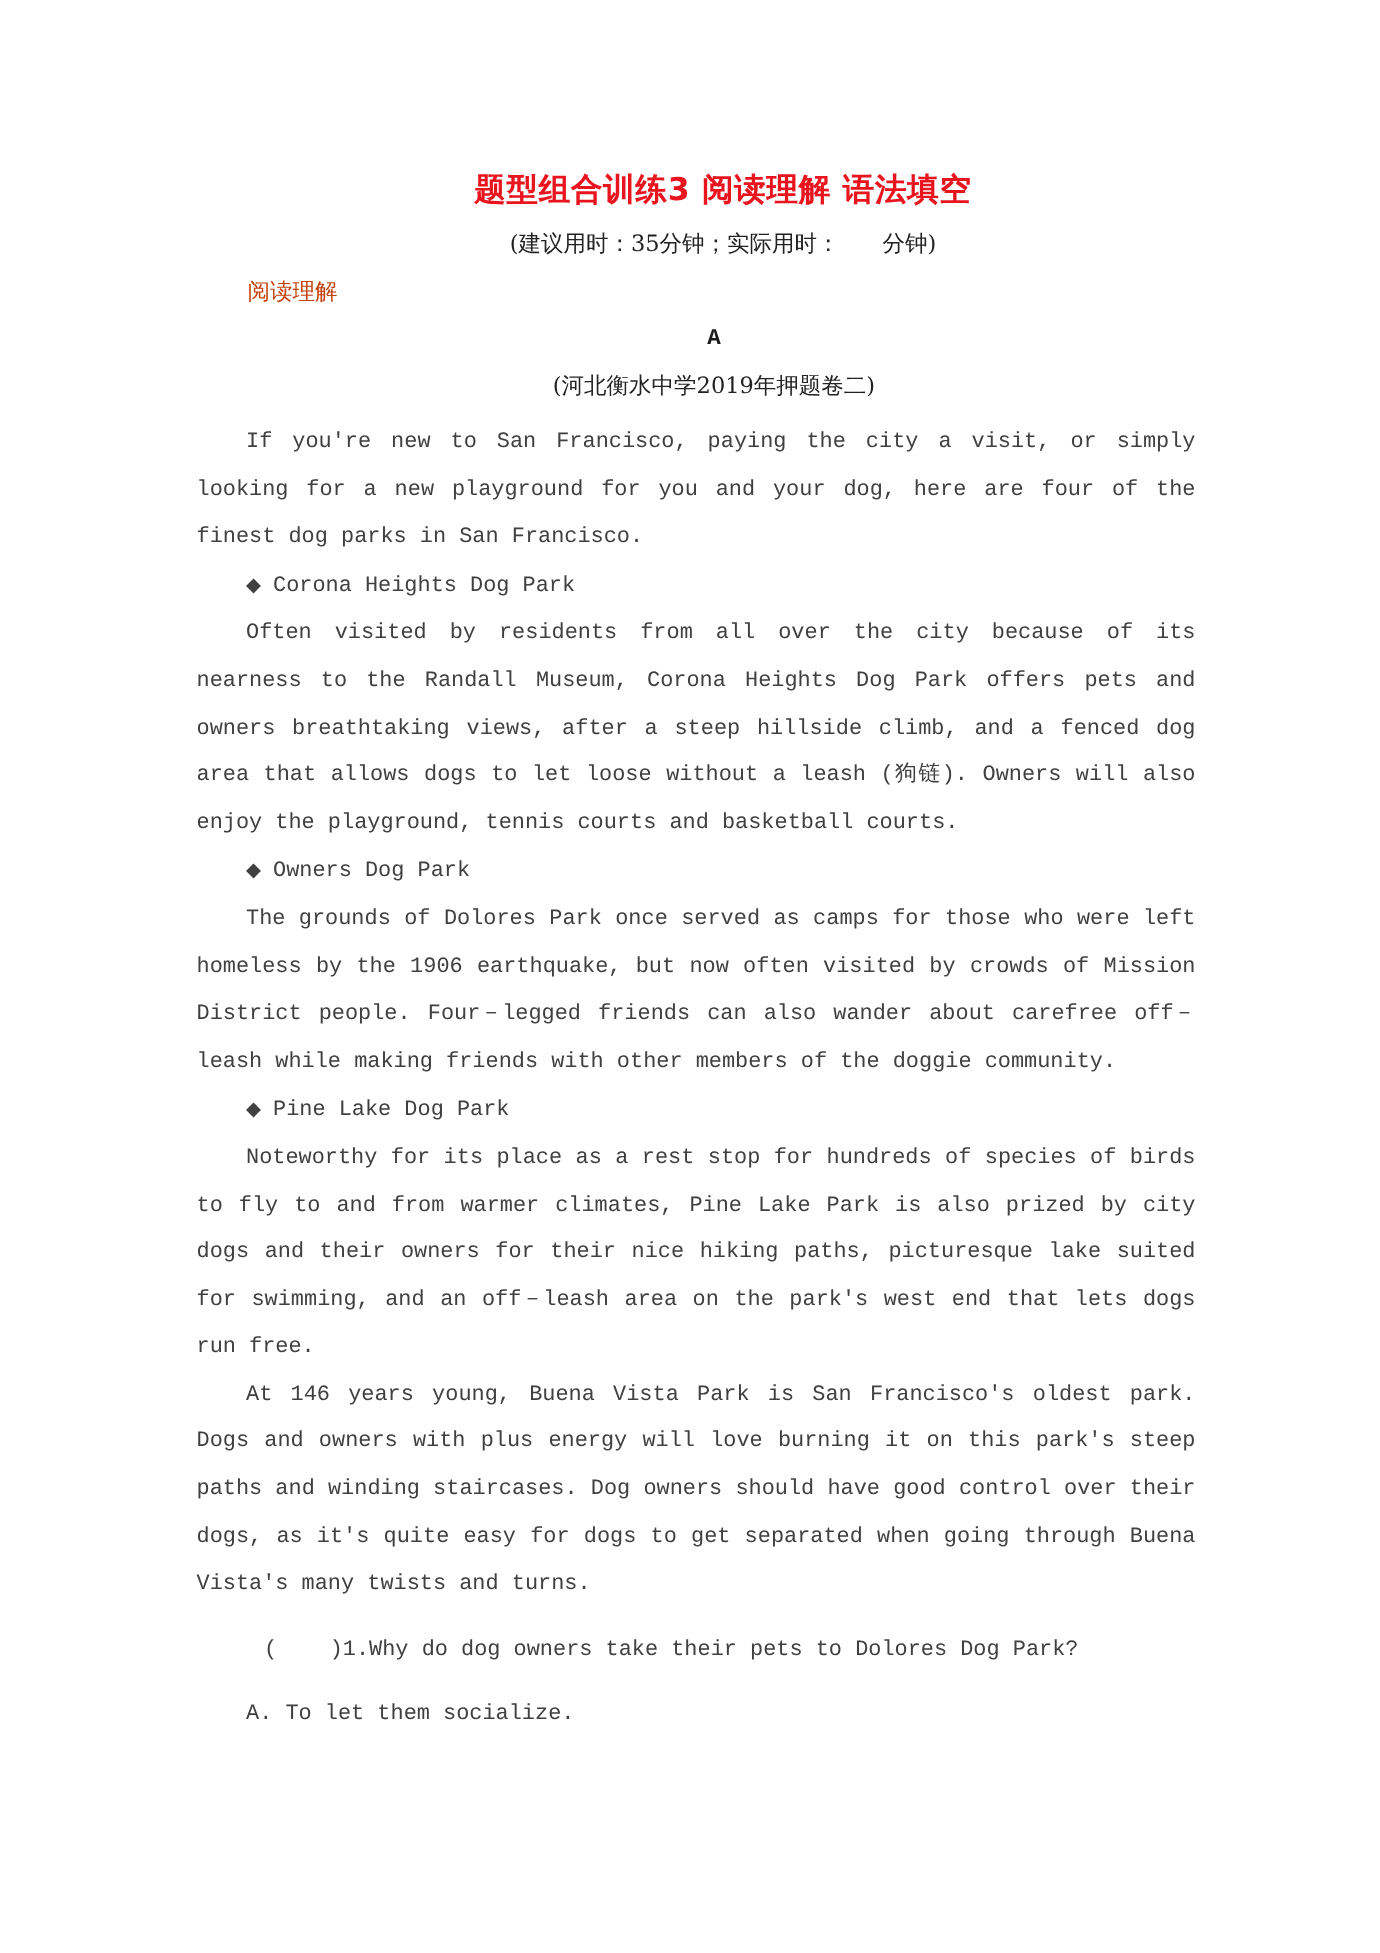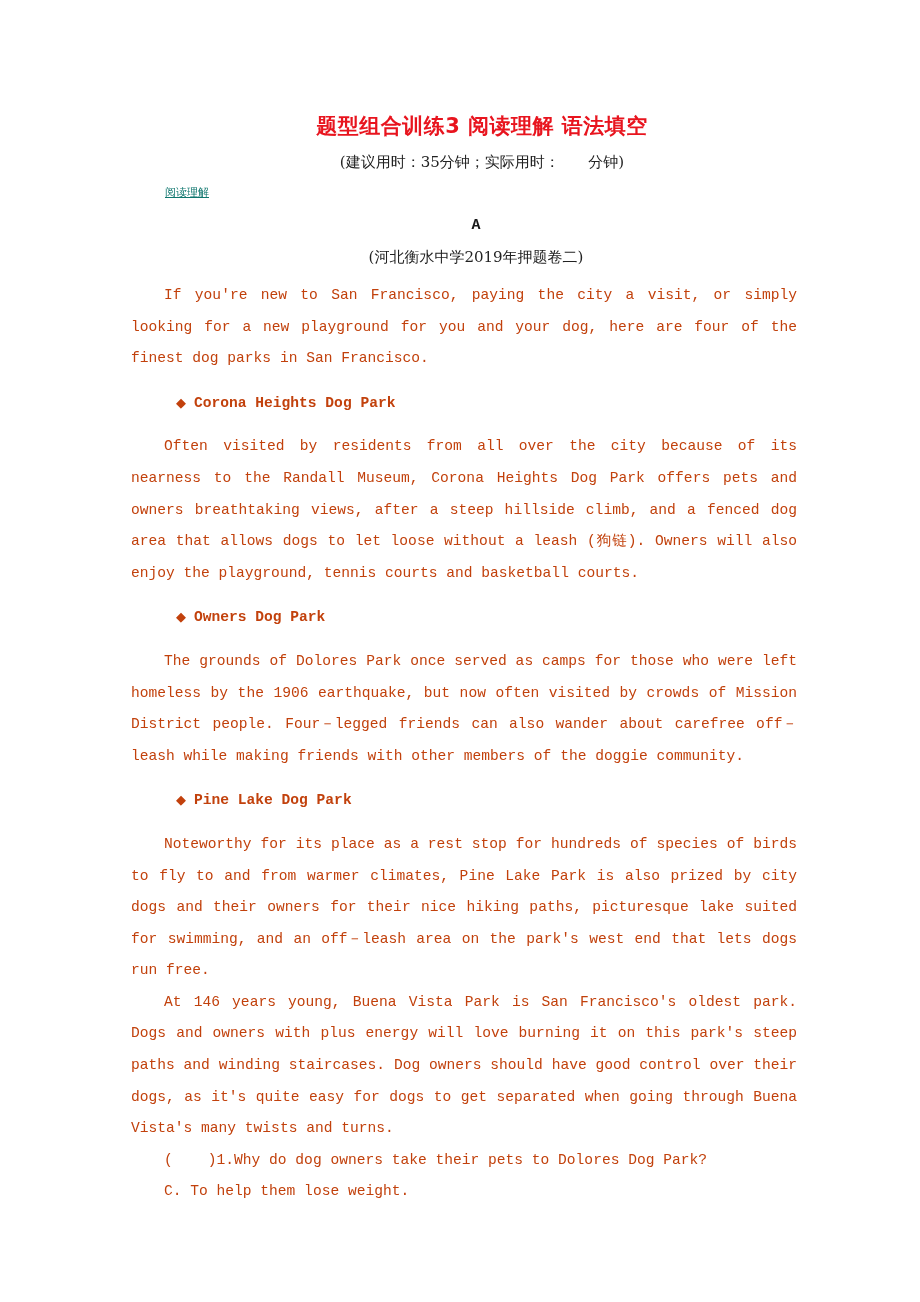--- a/index.html
+++ b/index.html
@@ -40,23 +40,22 @@
       width: 964px;
       text-align: center;
       font-size: 15px;
       color: #222;
       white-space: pre;
     }
     .section-label {
       position: absolute;
       top: 185px;
       left: 165px;
-      font-size: 11px;
-      color: #0f766e;
-      text-decoration: underline;
+      font-size: 15px;
+      color: #c2410c;
     }
     .passage-letter {
       position: absolute;
       top: 217px;
       left: 0;
       width: 952px;
       text-align: center;
       font-family: "Liberation Mono", "DejaVu Sans Mono", monospace;
       font-weight: bold;
       font-size: 15px;
@@ -71,41 +70,41 @@
       color: #222;
     }
     .body-text {
       position: absolute;
       left: 131px;
       width: 666px;
       top: 280px;
       font-family: "Liberation Mono", "DejaVu Sans Mono", monospace;
       font-size: 14.6px;
       line-height: 31.6px;
-      color: #c2410c;
+      color: #404040;
     }
     .para {
       margin: 0;
       text-indent: 33px;
       text-align: justify;
     }
     .heading {
-      margin: 12px;
+      margin: 0;
       padding-left: 33px;
-      font-weight: bold;
+      font-weight: normal;
       font-family: "Liberation Mono", "DejaVu Sans Mono", monospace;
     }
     .diamond {
       display: inline-block;
       font-family: "DejaVu Sans", sans-serif;
       font-size: 13px;
       margin-right: 8px;
     }
     .question {
-      margin: 0;
+      margin: 12px;
       padding-left: 33px;
     }
     .question .paren {
       white-space: pre;
     }
     .option {
       margin: 0;
       padding-left: 33px;
     }
   </style>
@@ -141,15 +140,15 @@
     <p class="heading">
       <span class="diamond">◆</span><span>Pine Lake Dog Park</span>
     </p>
     <p class="para">Noteworthy for its place as a rest stop for hundreds of species of birds to fly to and from warmer climates, Pine Lake Park is also prized by city dogs and their owners for their nice hiking paths, picturesque lake suited for swimming, and an off－leash area on the park's west end that lets dogs run free.</p>
 
     <p class="para">At 146 years young, Buena Vista Park is San Francisco's oldest park. Dogs and owners with plus energy will love burning it on this park's steep paths and winding staircases. Dog owners should have good control over their dogs, as it's quite easy for dogs to get separated when going through Buena Vista's many twists and turns.</p>
 
     <p class="question">
       <span class="paren">(    )</span><span>1.Why do dog owners take their pets to Dolores Dog Park?</span>
     </p>
-    <p class="option">C. To help them lose weight.</p>
+    <p class="option">A. To let them socialize.</p>
   </div>
 </div>
 
 </body></html>

